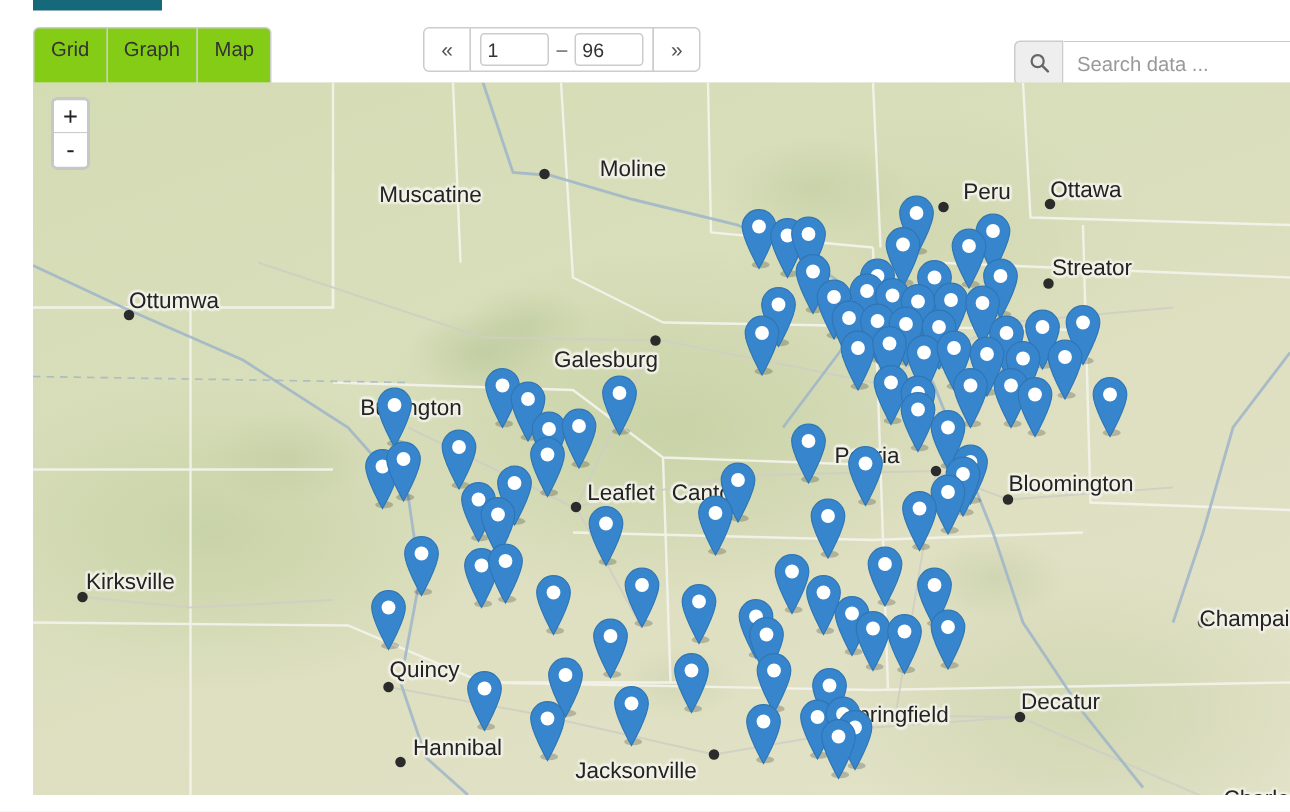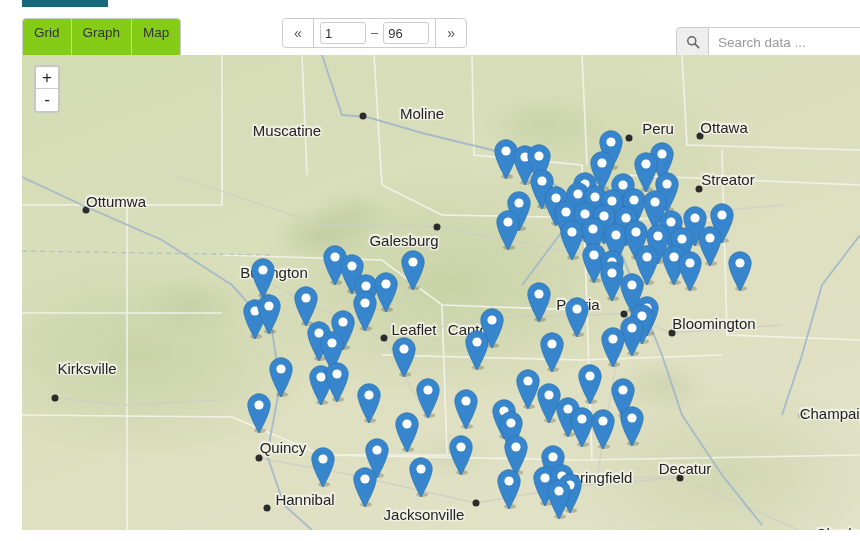--- a/index.html
+++ b/index.html
@@ -314,28 +314,28 @@
         <div class="city-label" style="left: 252px; top: 217px;">Burlington</div>
         <div class="city-dot" style="left: 602px; top: 259px;"></div>
         <div class="city-label" style="left: 556px; top: 249px;">Peoria</div>
         <div class="city-dot" style="left: 650px; top: 278px;"></div>
         <div class="city-label" style="left: 692px; top: 268px;">Bloomington</div>
         <div class="city-dot" style="left: 362px; top: 283px;"></div>
         <div class="city-label" style="left: 392px; top: 274px;">Leaflet</div>
         <div class="city-dot" style="left: 472px; top: 262px;"></div>
         <div class="city-label" style="left: 450px; top: 274px;">Canton</div>
         <div class="city-dot" style="left: 33px; top: 343px;"></div>
-        <div class="city-label" style="left: 65px; top: 313px;">Kirksville</div>
+        <div class="city-label" style="left: 65px; top: 333px;">Kirksville</div>
         <div class="city-dot" style="left: 780px; top: 360px;"></div>
         <div class="city-label" style="left: 816px; top: 358px;">Champaign</div>
         <div class="city-dot" style="left: 237px; top: 403px;"></div>
         <div class="city-label" style="left: 261px; top: 392px;">Quincy</div>
         <div class="city-label" style="left: 575px; top: 422px;">Springfield</div>
         <div class="city-dot" style="left: 658px; top: 423px;"></div>
-        <div class="city-label" style="left: 663px; top: 413px;">Decatur</div>
+        <div class="city-label" style="left: 685px; top: 413px;">Decatur</div>
         <div class="city-dot" style="left: 245px; top: 453px;"></div>
         <div class="city-label" style="left: 283px; top: 444px;">Hannibal</div>
         <div class="city-dot" style="left: 454px; top: 448px;"></div>
         <div class="city-label" style="left: 402px; top: 459px;">Jacksonville</div>
         <div class="city-label" style="left: 830px; top: 478px;">Charleston</div>
       </div>
 
     <div id="marker-layer">
         <div class="marker" style="left: 484px; top: 125px;">
           <svg width="25" height="41" viewBox="0 0 25 41">

